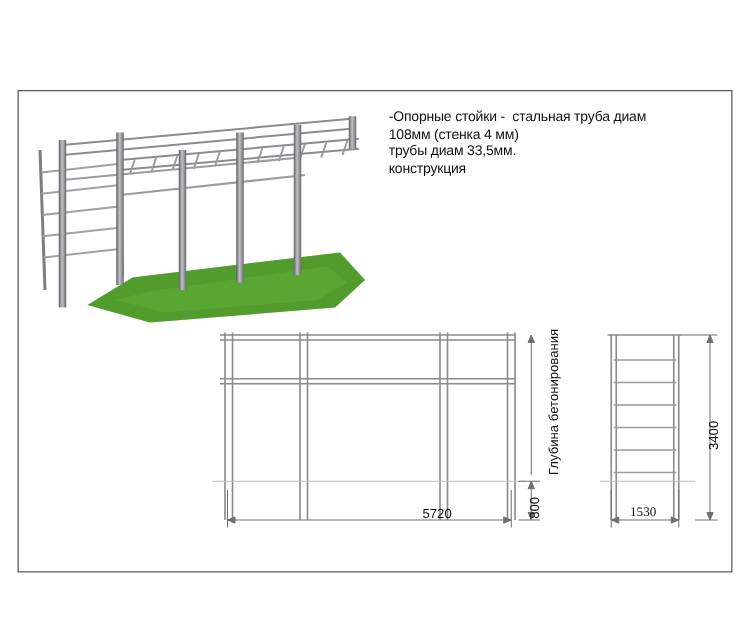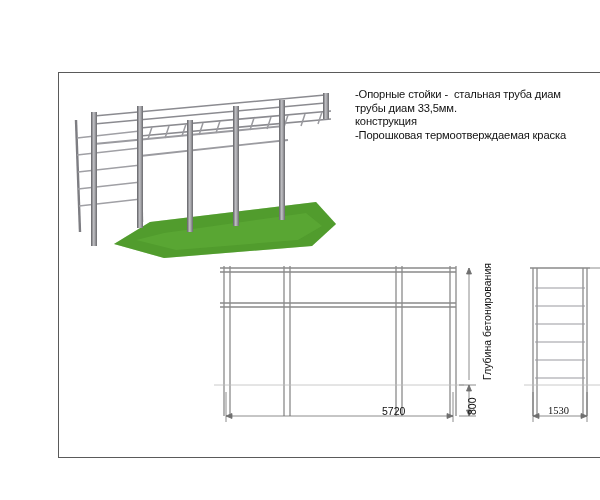--- a/index.html
+++ b/index.html
@@ -11,21 +11,20 @@
     width: 600px;
     height: 500px;
     font-family: "Liberation Sans", sans-serif;
     overflow: hidden;
   }
   #sheet {
     position: relative;
     width: 505px;
     height: 500px;
     background: #ffffff;
-    margin-left: 44px;
   }
   #frame {
     position: absolute;
     left: 14px;
     top: 72px;
     width: 572px;
     height: 386px;
     border: 1px solid #5a5a5a;
     box-sizing: border-box;
   }
@@ -64,23 +63,23 @@
 </style>
 </head>
 <body>
 
 <div id="sheet">
 
   <div id="frame"></div>
 
   <div class="spec-list">
     <div>-Опорные стойки -  стальная труба диам</div>
+    <div>108мм (стенка 4 мм)</div>
     <div>трубы диам 33,5мм.</div>
     <div>конструкция</div>
-    <div>-Порошковая термоотверждаемая краска</div>
   </div>
 
   <svg class="layer" viewBox="0 0 600 500">
     <defs>
       <linearGradient id="postGrad" x1="0" y1="0" x2="1" y2="0">
         <stop offset="0%" stop-color="#5f5f63"></stop>
         <stop offset="45%" stop-color="#c2c2c6"></stop>
         <stop offset="100%" stop-color="#6a6a6e"></stop>
       </linearGradient>
       <linearGradient id="barGrad" x1="0" y1="0" x2="0" y2="1">

